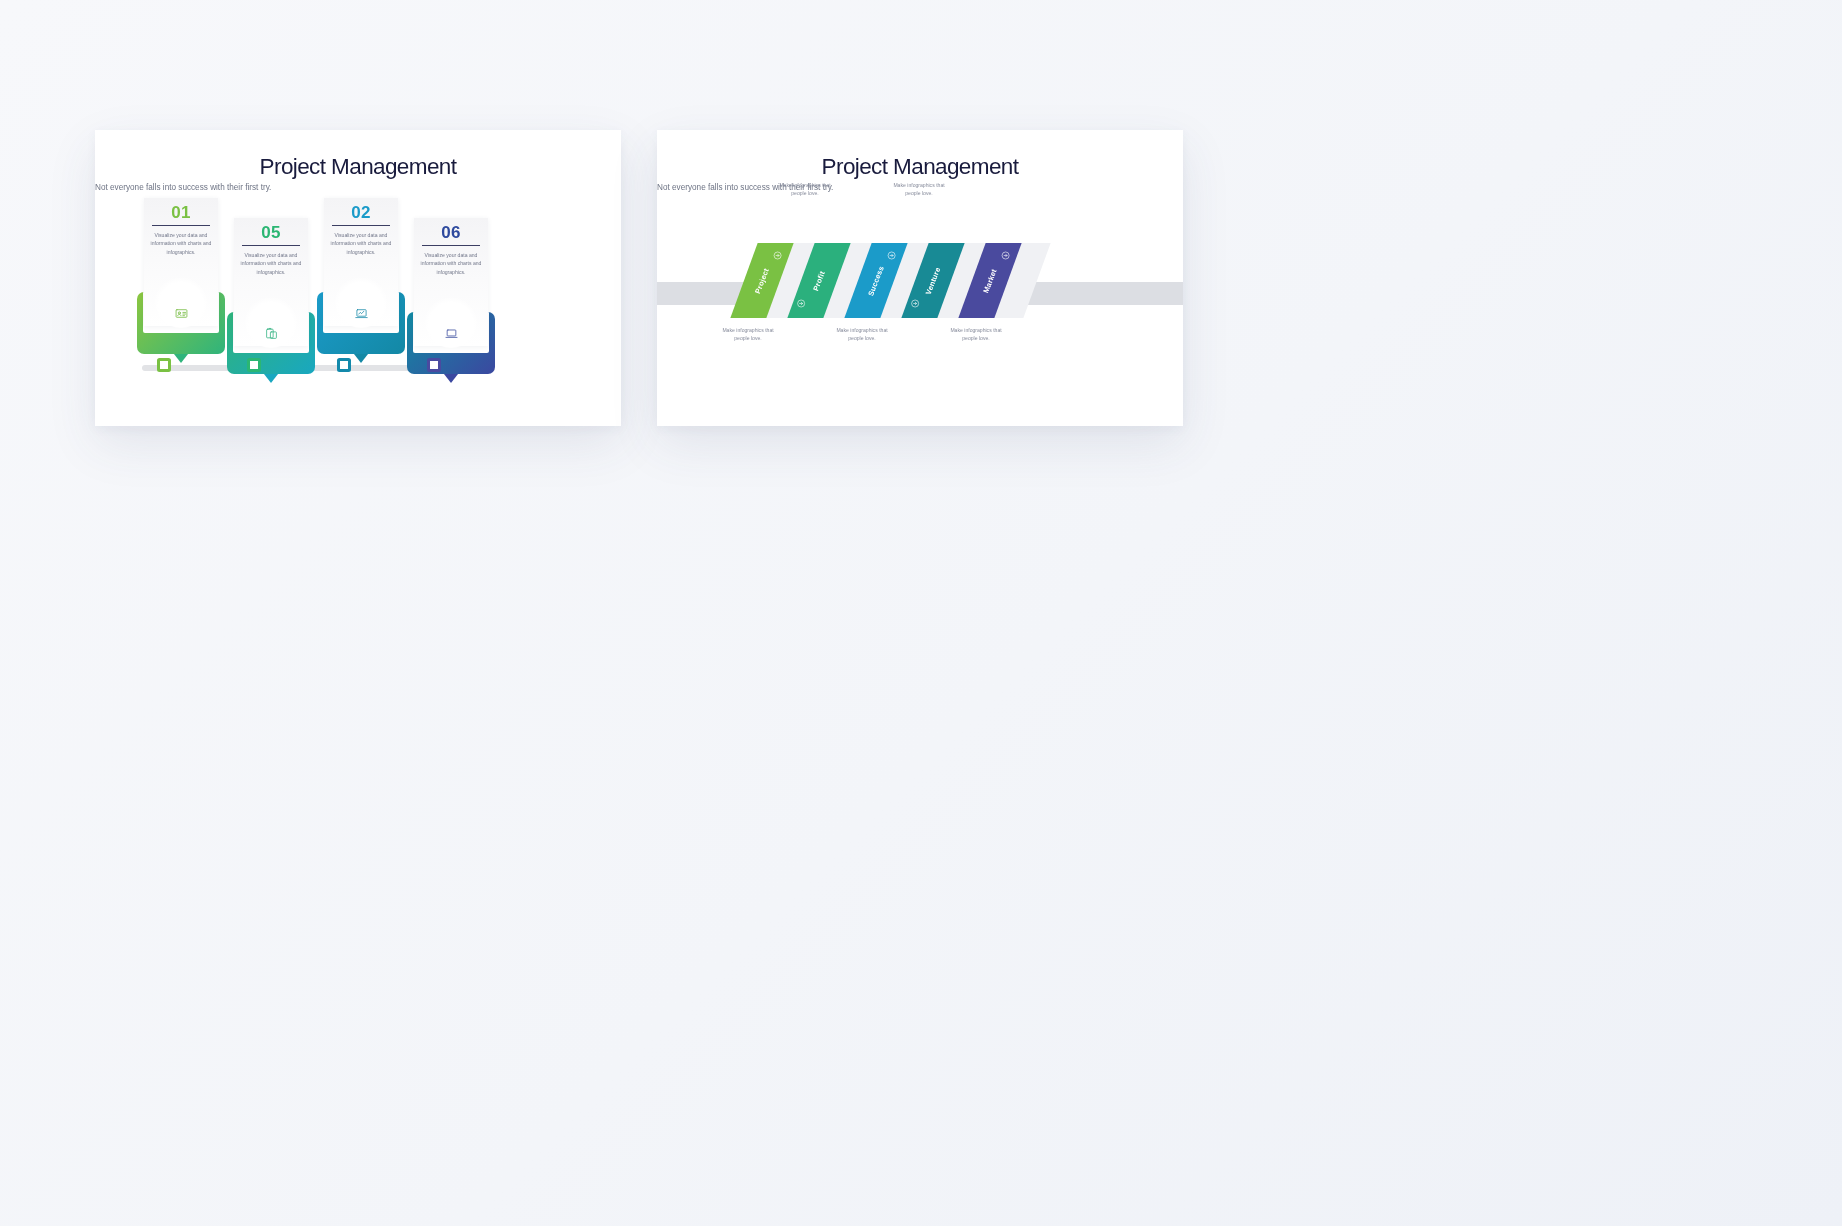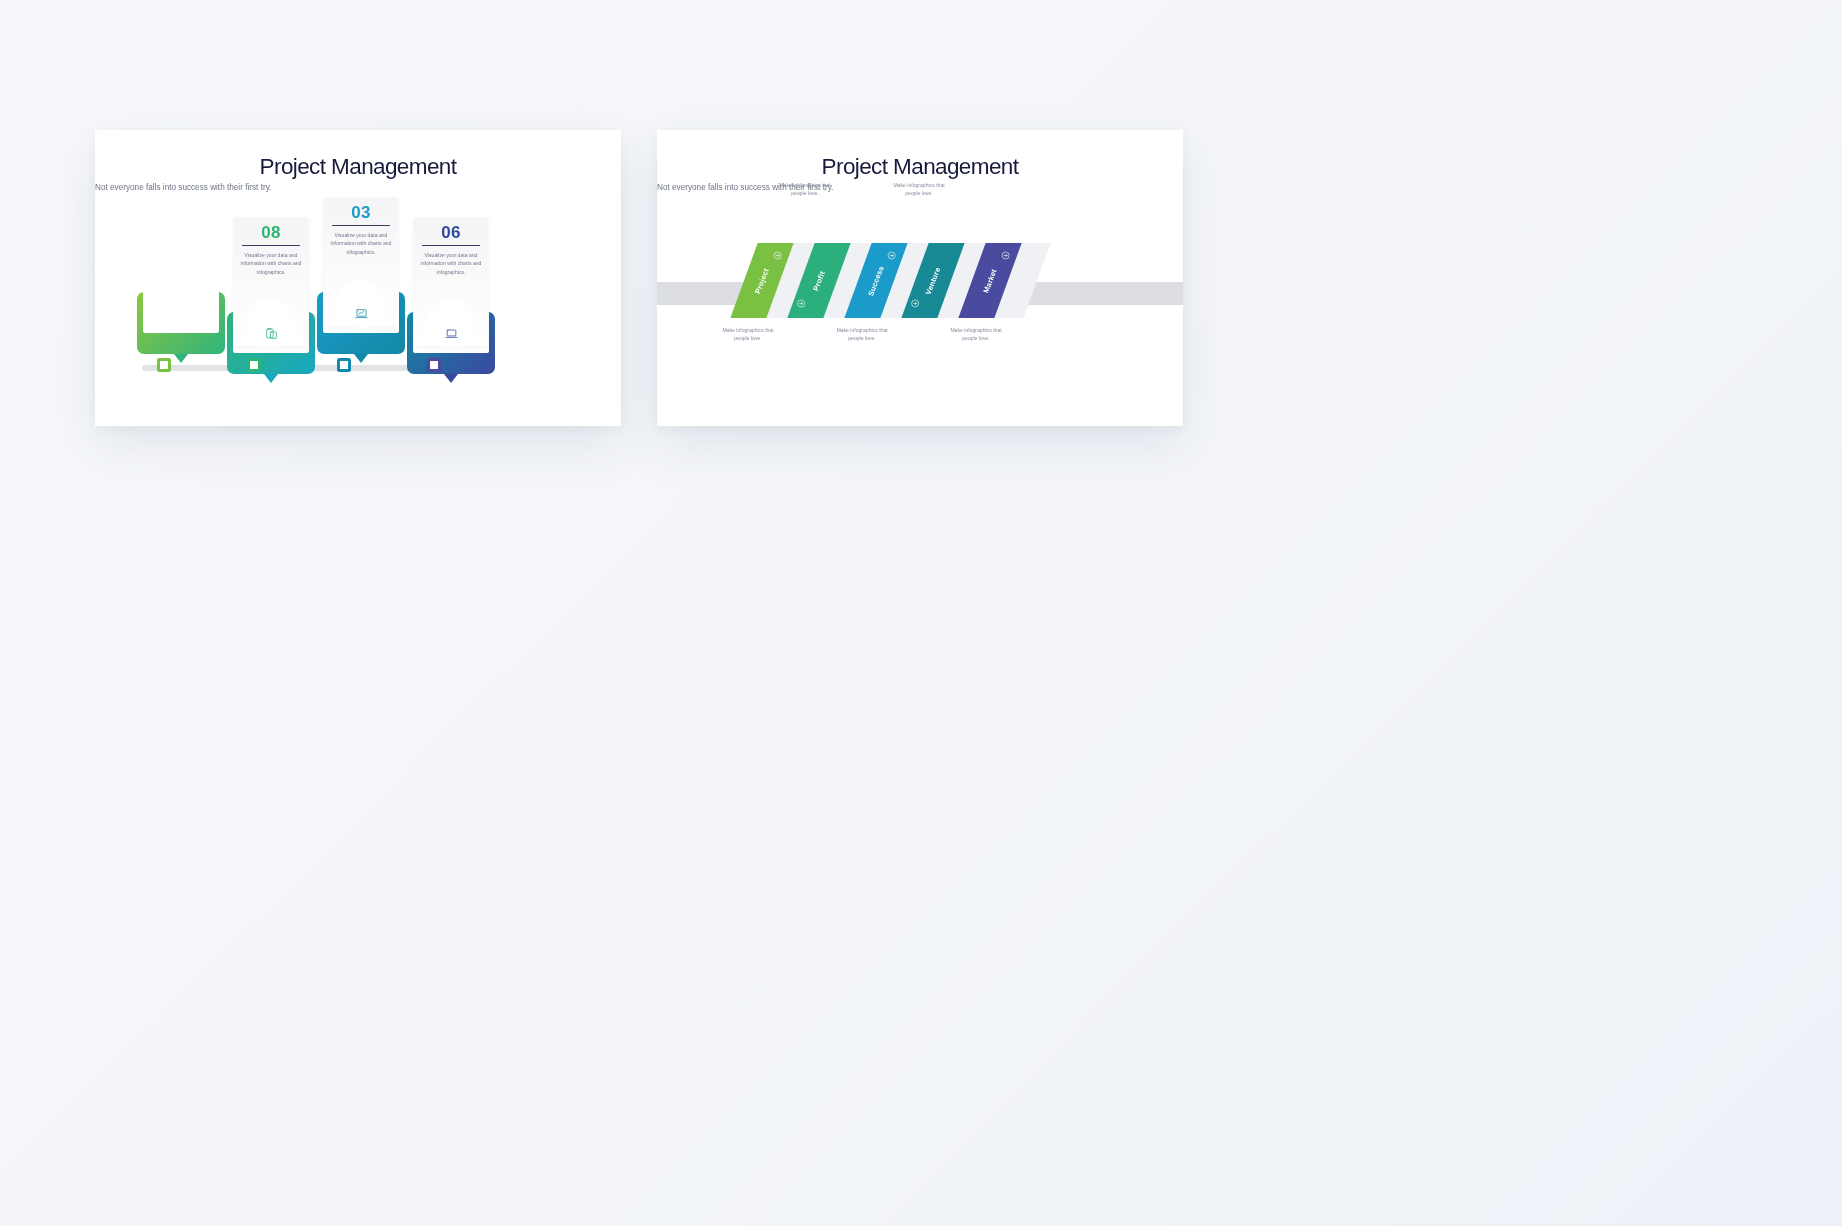--- a/index.html
+++ b/index.html
@@ -218,42 +218,56 @@
 
   <div class="slide" id="slide-left">
     <div class="slide-title">Project Management</div>
     <div class="slide-sub">Not everyone falls into success with their first try.</div>
 
     <div id="steps-area">
       <div id="timeline-track"></div>
 
     <div class="step-bracket" style="left: 42px; top: 162px; background: linear-gradient(135deg, rgb(140, 198, 63) 0%, rgb(47, 180, 124) 100%);"></div>
         <div class="step-pointer" style="left: 79px; top: 224px; border-top: 9px solid rgb(47, 180, 124);"></div>
+        <div class="step-card" style="left: 49px; top: 68px; height: 128px;">
+          <div class="card-halo"></div>
+          <div class="step-num" style="color: rgb(122, 193, 67);">01</div>
+          <div class="step-rule"></div>
+          <div class="step-desc">Visualize your data and information with charts and infographics.</div>
+          <div class="card-icon">
+            <svg width="13" height="13" viewBox="0 0 24 24">
+              <rect x="2" y="5" width="20" height="14" rx="1.5" fill="none" stroke="#6fb737" stroke-width="1.4" stroke-linecap="round" stroke-linejoin="round"></rect>
+              <circle cx="8" cy="11" r="2" fill="none" stroke="#6fb737" stroke-width="1.4" stroke-linecap="round" stroke-linejoin="round"></circle>
+              <path d="M5 16c.6-1.6 1.8-2.3 3-2.3S10.4 14.4 11 16" fill="none" stroke="#6fb737" stroke-width="1.4" stroke-linecap="round" stroke-linejoin="round"></path>
+              <path d="M14.5 10h5M14.5 13h5M14.5 16h3" fill="none" stroke="#6fb737" stroke-width="1.4" stroke-linecap="round" stroke-linejoin="round"></path>
+            </svg>
+          </div>
+        </div>
         <div class="timeline-marker" style="left: 62px; border-color: rgb(122, 193, 67);"></div>
         <div class="step-bracket" style="left: 132px; top: 182px; background: linear-gradient(135deg, rgb(47, 180, 124) 0%, rgb(25, 167, 192) 100%);"></div>
         <div class="step-pointer" style="left: 169px; top: 244px; border-top: 9px solid rgb(25, 167, 192);"></div>
         <div class="step-card" style="left: 139px; top: 88px; height: 128px;">
           <div class="card-halo"></div>
-          <div class="step-num" style="color: rgb(43, 182, 115);">08</div>
+          <div class="step-num" style="color: rgb(43, 182, 115);">05</div>
           <div class="step-rule"></div>
           <div class="step-desc">Visualize your data and information with charts and infographics.</div>
           <div class="card-icon">
             <svg width="13" height="13" viewBox="0 0 24 24">
               <rect x="3" y="4" width="12" height="16" rx="1.5" fill="none" stroke="#2bb07d" stroke-width="1.4" stroke-linecap="round" stroke-linejoin="round"></rect>
               <path d="M7 4V2.7h4V4" fill="none" stroke="#2bb07d" stroke-width="1.4" stroke-linecap="round" stroke-linejoin="round"></path>
               <rect x="10" y="9" width="11" height="12" rx="1.5" fill="none" stroke="#2bb07d" stroke-width="1.4" stroke-linecap="round" stroke-linejoin="round"></rect>
             </svg>
           </div>
         </div>
         <div class="timeline-marker" style="left: 152px; border-color: rgb(43, 182, 115);"></div>
         <div class="step-bracket" style="left: 222px; top: 162px; background: linear-gradient(135deg, rgb(27, 155, 201) 0%, rgb(19, 136, 165) 100%);"></div>
         <div class="step-pointer" style="left: 259px; top: 224px; border-top: 9px solid rgb(19, 136, 165);"></div>
         <div class="step-card" style="left: 229px; top: 68px; height: 128px;">
           <div class="card-halo"></div>
-          <div class="step-num" style="color: rgb(27, 155, 201);">03</div>
+          <div class="step-num" style="color: rgb(27, 155, 201);">02</div>
           <div class="step-rule"></div>
           <div class="step-desc">Visualize your data and information with charts and infographics.</div>
           <div class="card-icon">
             <svg width="13" height="13" viewBox="0 0 24 24">
               <rect x="3.5" y="5" width="17" height="12" rx="1.3" fill="none" stroke="#1387a6" stroke-width="1.4" stroke-linecap="round" stroke-linejoin="round"></rect>
               <path d="M1.5 19.5h21" fill="none" stroke="#1387a6" stroke-width="1.4" stroke-linecap="round" stroke-linejoin="round"></path>
               <path d="M6.8 13.2l3-3.2 2.4 2.2 4-4.2" fill="none" stroke="#1387a6" stroke-width="1.4" stroke-linecap="round" stroke-linejoin="round"></path>
             </svg>
           </div>
         </div>

